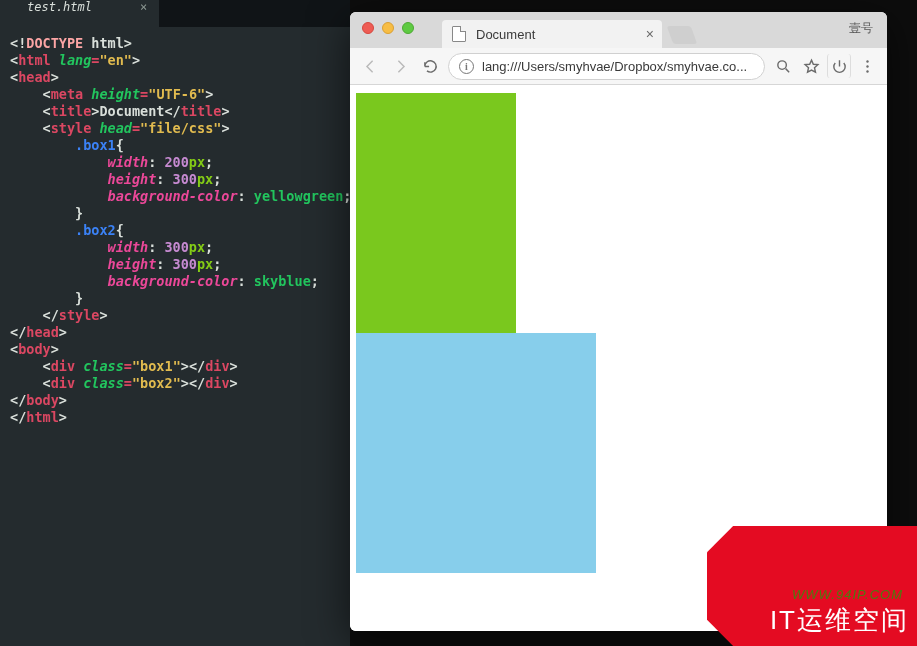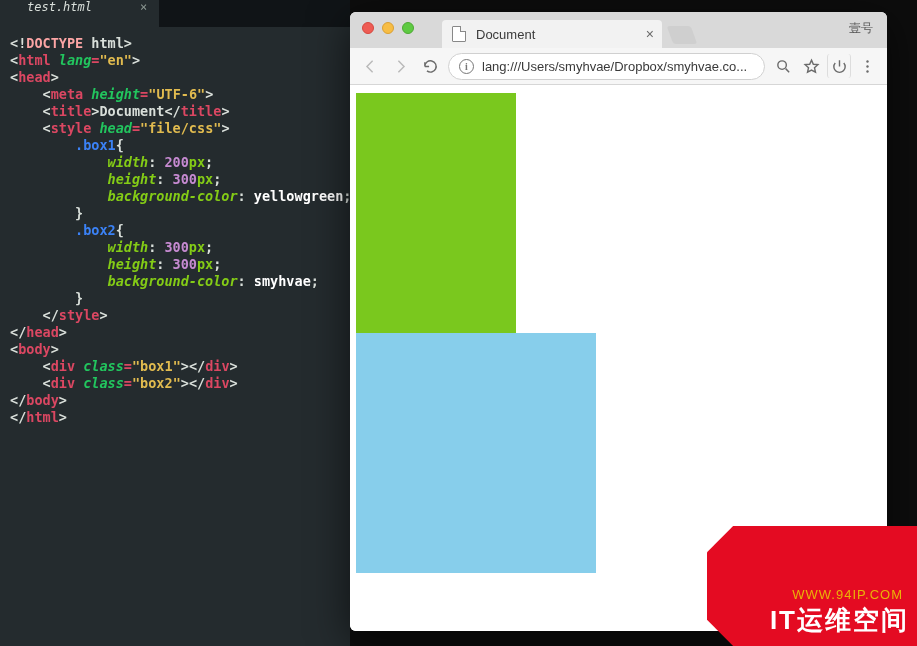--- a/index.html
+++ b/index.html
@@ -54,22 +54,22 @@
   }
   
   .pun { color:#d9dfda; }
   .kw  { color:#DB4762; }  
   .attr{ color:#22c55e; font-style:italic; }
   .op  { color:#DB4762; }
   .str { color:#E1BB4F; }
   .num { color:#C68AD1;margin-top:39px; }
   .unit{ color:#84cc16; }
   .sel { color:#3b82f6; } 
-  .prop{ color:#84cc16; font-style:italic; }
-  .valc{ color:#ffffff; }
+  .prop{ color:#ec4899; font-style:italic; }
+  .valc{ color:#22c55e; }
   .doctype-word{ color:#fca5a5; }
 
   
   .browser {
     position:absolute;
     left:350px;
     top:12px;
     width:537px;
     height:619px;
     background:#ffffff;
@@ -171,24 +171,24 @@
   .box2render{ position:absolute; left:6px; top:248px; width:240px; height:240px; background:#87ceeb;}
 
   
   .watermark{
     position:absolute;right:0;bottom:0;width:210px;height:120px;overflow:hidden;pointer-events:none;
   }
   .wm-tri{
     position:absolute;right:-70px;bottom:-70px;width:260px;height:260px;background:#e40b22;transform:rotate(45deg);
   }
   .wm-text-small{
-    position:absolute;right:14px;bottom:44px;color:#eab308;font-family:Arial,sans-serif;font-size:13px;letter-spacing:1px;
+    position:absolute;right:14px;bottom:44px;color:#4d7c0f;font-family:Arial,sans-serif;font-size:13px;letter-spacing:1px;font-style:italic;
   }
   .wm-text-big{
-    position:absolute;right:8px;bottom:8px;color:#fff;font-family:"Heiti SC","Microsoft YaHei",Arial,sans-serif;font-size:26px;font-weight:bold;letter-spacing:2px;
+    position:absolute;right:8px;bottom:8px;color:#fff;font-family:"Heiti SC","Microsoft YaHei",Arial,sans-serif;font-size:26px;font-weight:normal;letter-spacing:2px;
   }
 </style>
 </head>
 <body>
 
 <div class="editor">
   <div class="tab-bar">
     <div class="tab">
       <span>test.html</span>
       <span class="close-x">×</span>
@@ -201,21 +201,21 @@
     <span class="pun">&lt;</span><span class="kw">title</span><span class="pun">&gt;</span><span>Document</span><span class="pun">&lt;/</span><span class="kw">title</span><span class="pun">&gt;</span>
     <span class="pun">&lt;</span><span class="kw">style</span> <span class="attr">head</span><span class="op">=</span><span class="str">"<span>file/css</span>"</span><span class="pun">&gt;</span>
         <span class="sel">.box1</span><span class="pun">{</span>
             <span class="prop">width</span><span class="pun">: </span><span class="num">200</span><span class="unit">px</span><span class="pun">;</span>
             <span class="prop">height</span><span class="pun">: </span><span class="num">300</span><span class="unit">px</span><span class="pun">;</span>
             <span class="prop">background-color</span><span class="pun">: </span><span class="valc">yellowgreen</span><span class="pun">;</span>
         <span class="pun">}</span>
         <span class="sel">.box2</span><span class="pun">{</span>
             <span class="prop">width</span><span class="pun">: </span><span class="num">300</span><span class="unit">px</span><span class="pun">;</span>
             <span class="prop">height</span><span class="pun">: </span><span class="num">300</span><span class="unit">px</span><span class="pun">;</span>
-            <span class="prop">background-color</span><span class="pun">: </span><span class="valc">smyhvae</span><span class="pun">;</span>
+            <span class="prop">background-color</span><span class="pun">: </span><span class="valc">skyblue</span><span class="pun">;</span>
         <span class="pun">}</span>
     <span class="pun">&lt;/</span><span class="kw">style</span><span class="pun">&gt;</span>
 <span class="pun">&lt;/</span><span class="kw">head</span><span class="pun">&gt;</span>
 <span class="pun">&lt;</span><span class="kw">body</span><span class="pun">&gt;</span>
     <span class="pun">&lt;</span><span class="kw">div</span> <span class="attr">class</span><span class="op">=</span><span class="str">"<span>box1</span>"</span><span class="pun">&gt;&lt;/</span><span class="kw">div</span><span class="pun">&gt;</span>
     <span class="pun">&lt;</span><span class="kw">div</span> <span class="attr">class</span><span class="op">=</span><span class="str">"<span>box2</span>"</span><span class="pun">&gt;&lt;/</span><span class="kw">div</span><span class="pun">&gt;</span>
 <span class="pun">&lt;/</span><span class="kw">body</span><span class="pun">&gt;</span>
 <span class="pun">&lt;/</span><span class="kw">html</span><span class="pun">&gt;</span></div>
 </div>
 

